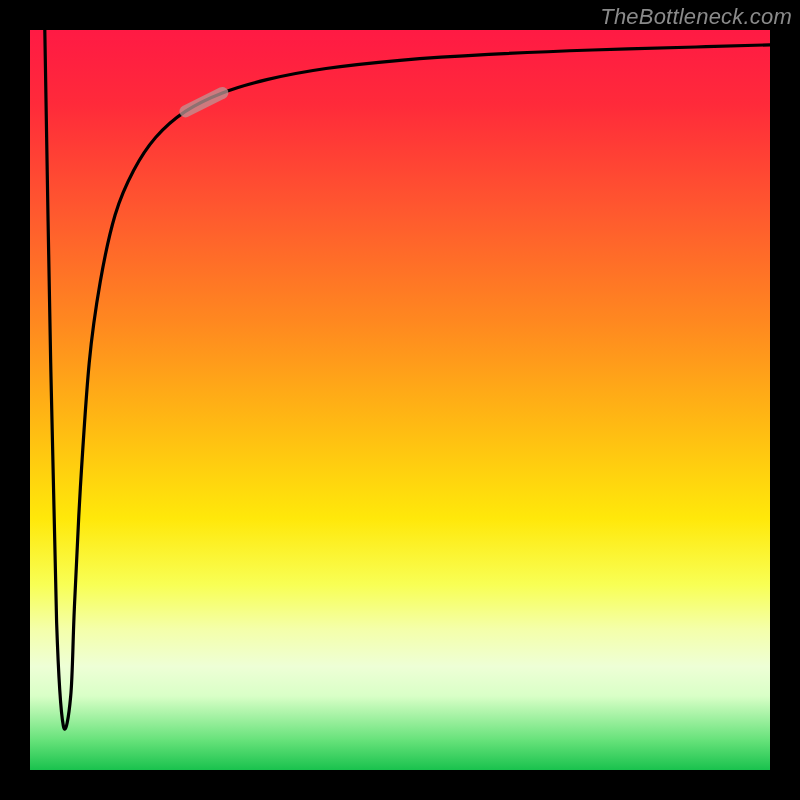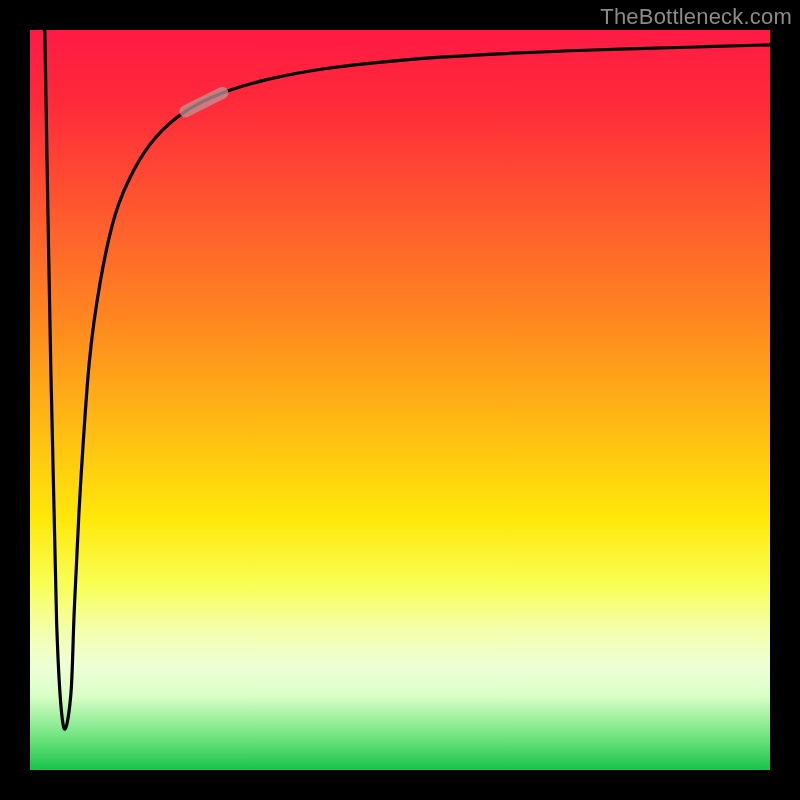--- a/index.html
+++ b/index.html
@@ -11,20 +11,21 @@
     overflow: hidden;
     font-family: Arial, Helvetica, sans-serif;
   }
   .frame {
     position: absolute;
     left: 0;
     top: 0;
     width: 800px;
     height: 800px;
     background: #000;
+    font-style: italic;
   }
   .plot-area {
     position: absolute;
     left: 30px;
     top: 30px;
     width: 740px;
     height: 740px;
     background: linear-gradient(
       to bottom,
       #ff1a44 0%,

